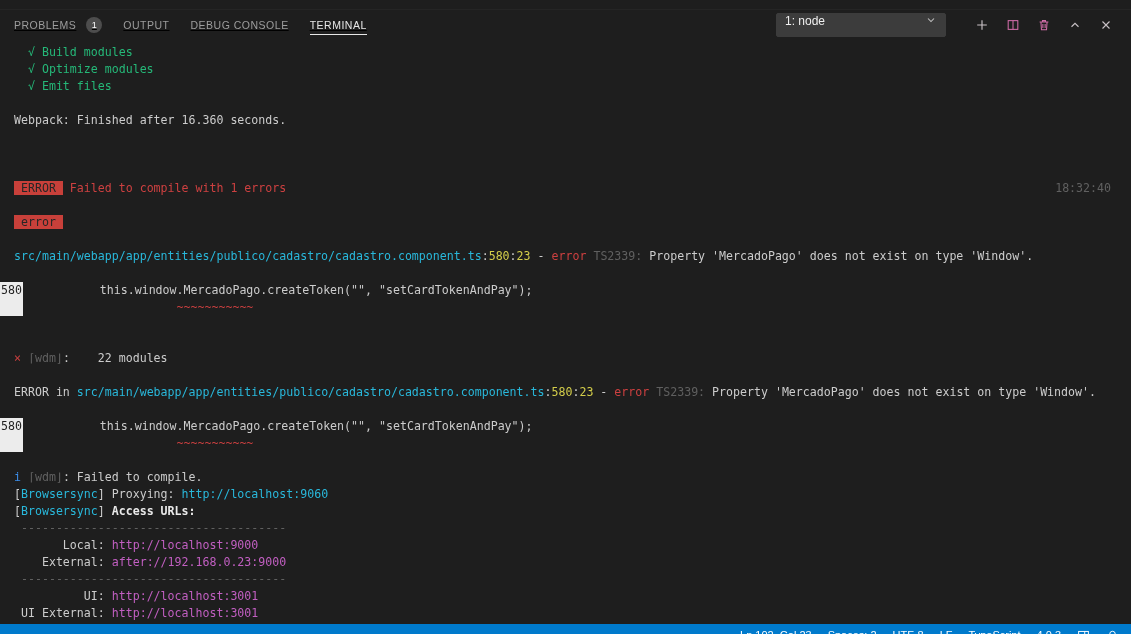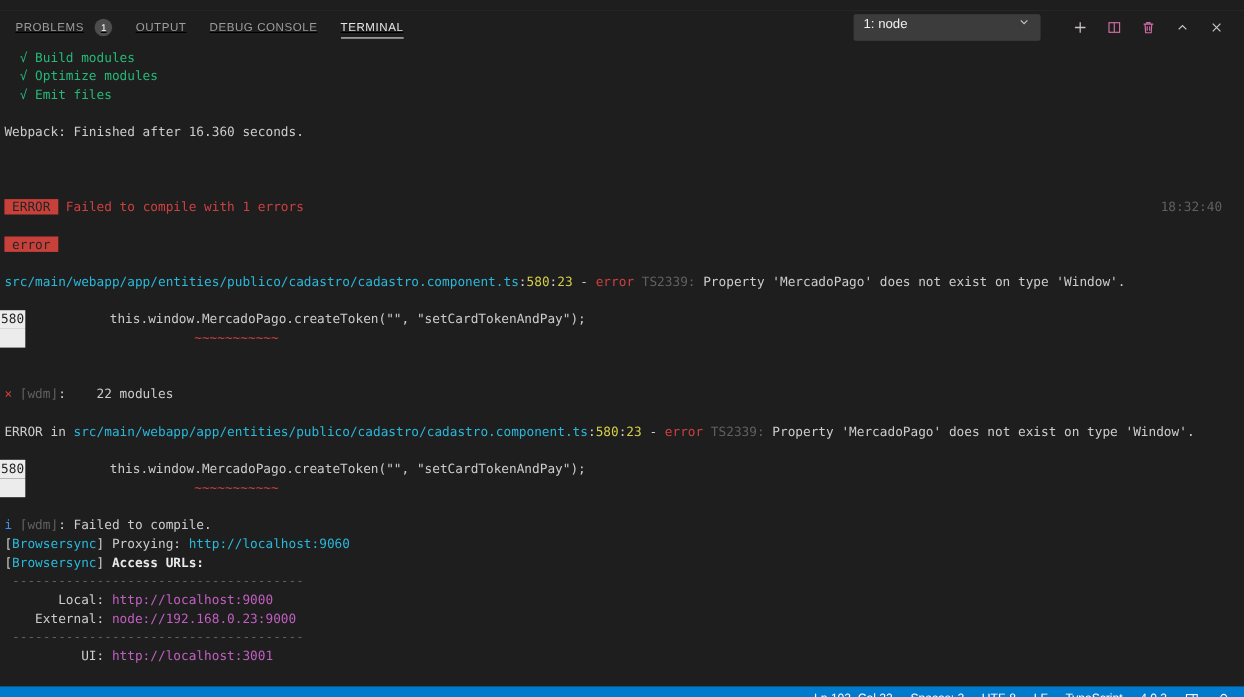--- a/index.html
+++ b/index.html
@@ -23,21 +23,21 @@
                font-size:9px; display:flex; align-items:center; justify-content:center; letter-spacing:0; }
   .controls { margin-left:auto; display:flex; align-items:center; margin-right:14px; }
   .term-select { width:170px; height:24px; background:#3c3c3c; border:1px solid #3c3c3c; border-radius:2px;
                  display:flex; align-items:flex-start; justify-content:space-between; padding:0 8px;
                  color:#f0f0f0; font-size:12px; margin-right:16px; cursor:pointer; }
   .icon-btn { width:22px; height:22px; display:flex; align-items:center; justify-content:center; margin-left:9px; cursor:pointer; }
   .icon-btn svg, .term-select svg { display:block; }
   
   .terminal-output { position:absolute; top:44px; left:0; right:0; height:580px; overflow:hidden;
                      font:11.6px/17px "DejaVu Sans Mono", monospace; color:#cccccc; }
-  .term-line { white-space:pre; height:17px; position:relative; padding-left:4px; }
+  .term-line { white-space:pre; height:17px; position:relative; padding-left:14px; }
   .term-line.flush { padding-left:0; }
   .term-right { position:absolute; right:20px; top:0; }
   .s-fg { color:#cccccc; }
   .s-bold { color:#eaeaea; font-weight:bold;margin-top:26px; }
   .s-green { color:#25b878; }
   .s-red { color:#cd4040; }
   .s-dim { color:#606060; }
   .s-cyan { color:#29b8db; }
   .s-blue { color:#3b8eea; }
   .s-yellow { color:#d4ce4a; }
@@ -150,23 +150,24 @@
     <div class="term-line"><span class="s-fg">ERROR in </span><span class="s-cyan">src/main/webapp/app/entities/publico/cadastro/cadastro.component.ts</span><span class="s-fg">:</span><span class="s-yellow">580</span><span class="s-fg">:</span><span class="s-yellow">23</span><span class="s-fg"> - </span><span class="s-red">error</span><span class="s-dim"> TS2339: </span><span class="s-fg">Property 'MercadoPago' does not exist on type 'Window'.</span></div>
     <div class="term-line"></div>
     <div class="term-line flush"><span class="s-gutter">580</span><span class="s-fg">           this.window.MercadoPago.createToken("", "setCardTokenAndPay");</span></div>
     <div class="term-line flush"><span class="s-gutter"></span><span class="s-fg">                      </span><span class="s-squiggle">~~~~~~~~~~~</span></div>
     <div class="term-line"></div>
     <div class="term-line"><span class="s-blue">i</span><span class="s-dim"> ⌈wdm⌋</span><span class="s-fg">: Failed to compile.</span></div>
     <div class="term-line"><span class="s-fg">[</span><span class="s-cyan">Browsersync</span><span class="s-fg">] Proxying: </span><span class="s-cyan">http://localhost:9060</span></div>
     <div class="term-line"><span class="s-fg">[</span><span class="s-cyan">Browsersync</span><span class="s-fg">] </span><span class="s-bold">Access URLs:</span></div>
     <div class="term-line"><span class="s-dim"> --------------------------------------</span></div>
     <div class="term-line"><span class="s-fg">       Local: </span><span class="s-magenta">http://localhost:9000</span></div>
-    <div class="term-line"><span class="s-fg">    External: </span><span class="s-magenta">node://192.168.0.23:9000</span></div>
+    <div class="term-line"><span class="s-fg">    External: </span><span class="s-magenta">after://192.168.0.23:9000</span></div>
     <div class="term-line"><span class="s-dim"> --------------------------------------</span></div>
     <div class="term-line"><span class="s-fg">          UI: </span><span class="s-magenta">http://localhost:3001</span></div>
+    <div class="term-line"><span class="s-fg"> UI External: </span><span class="s-magenta">http://localhost:3001</span></div>
   </div>
 
 <div class="status-bar">
   <span class="sb-item">Ln 102, Col 23</span>
   <span class="sb-item">Spaces: 2</span>
   <span class="sb-item">UTF-8</span>
   <span class="sb-item">LF</span>
   <span class="sb-item">TypeScript</span>
   <span class="sb-item">4.0.3</span>
   <span class="sb-icon">

